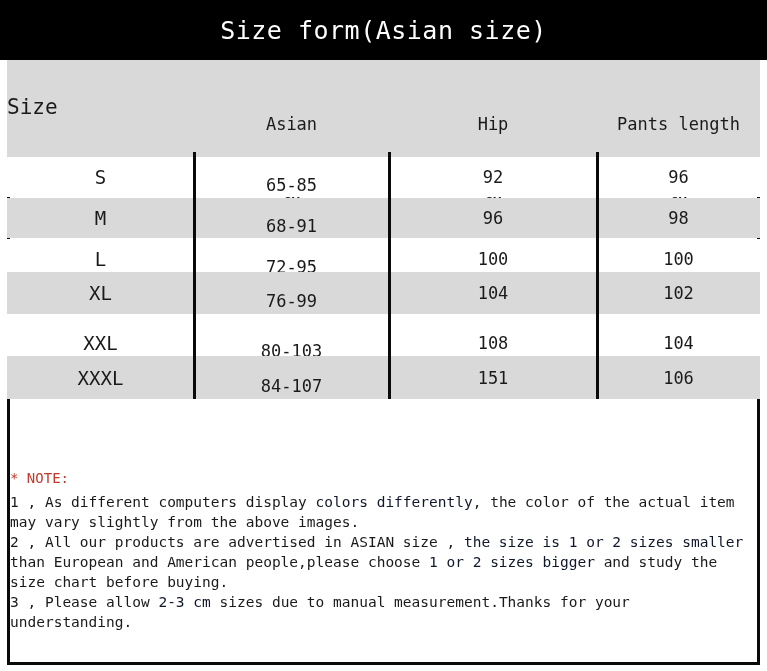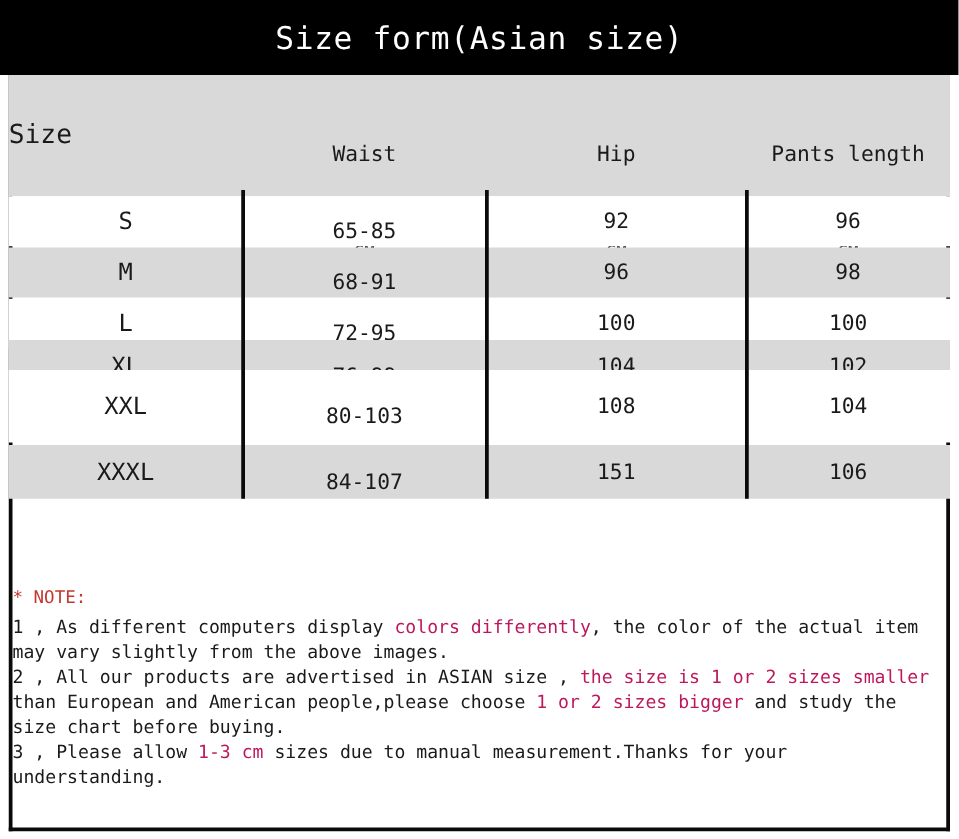--- a/index.html
+++ b/index.html
@@ -141,39 +141,39 @@
     white-space: pre;
     line-height: 17px;
   }
   .note-line {
     font-size: 14.5px;
     color: #1a1a1a;
     line-height: 20px;
     white-space: pre-wrap;
   }
   .note-line.l1 { margin-top: 5px; }
-  .hl { color: #be185d; }
+  .hl { color: #0f172a; }
 </style>
 </head>
 <body>
 
 <div id="page">
 
   <div class="title-bar">
     <div class="title-text">Size form(Asian size)</div>
   </div>
 
   <div class="frame"></div>
 
   <div class="head-band"></div>
 
   <div class="head-size">Size</div>
 
   <div class="head-col" id="hcol-waist">
-    <span class="hc-name">Waist</span>
+    <span class="hc-name">Asian</span>
     <span class="hc-unit">CM</span>
   </div>
 
   <div class="head-col" id="hcol-hip">
     <span class="hc-name">Hip</span>
     <span class="hc-unit">CM</span>
   </div>
 
   <div class="head-col" id="hcol-len">
     <span class="hc-name">Pants length</span>
@@ -201,21 +201,21 @@
     <div class="cell c-len">100</div>
   </div>
 
   <div class="row gray" style="top:272px;height:42px">
     <div class="cell c-size">XL</div>
     <div class="cell c-waist">76-99</div>
     <div class="cell c-hip">104</div>
     <div class="cell c-len">102</div>
   </div>
 
-  <div class="row white" style="top:296px;height:58px">
+  <div class="row white" style="top:314px;height:58px">
     <div class="cell c-size">XXL</div>
     <div class="cell c-waist">80-103</div>
     <div class="cell c-hip">108</div>
     <div class="cell c-len">104</div>
   </div>
 
   <div class="row gray" style="top:356px;height:43px">
     <div class="cell c-size">XXXL</div>
     <div class="cell c-waist">84-107</div>
     <div class="cell c-hip">151</div>
@@ -226,16 +226,16 @@
   <div class="divider" id="div-2"></div>
   <div class="divider" id="div-3"></div>
 
   <div class="note-area">
     <div class="note-title">* NOTE:</div>
 
     <div class="note-line l1"><span>1 , As different computers display </span><span class="hl">colors differently</span><span>, the color of the actual item may vary slightly from the above images.</span></div>
 
     <div class="note-line"><span>2 , All our products are advertised in ASIAN size , </span><span class="hl">the size is 1 or 2 sizes smaller</span><span> than European and American people,please choose </span><span class="hl">1 or 2 sizes bigger</span><span> and study the size chart before buying.</span></div>
 
-    <div class="note-line"><span>3 , Please allow </span><span class="hl">1-3 cm</span><span> sizes due to manual measurement.Thanks for your understanding.</span></div>
+    <div class="note-line"><span>3 , Please allow </span><span class="hl">2-3 cm</span><span> sizes due to manual measurement.Thanks for your understanding.</span></div>
   </div>
 
 </div>
 
 </body></html>

